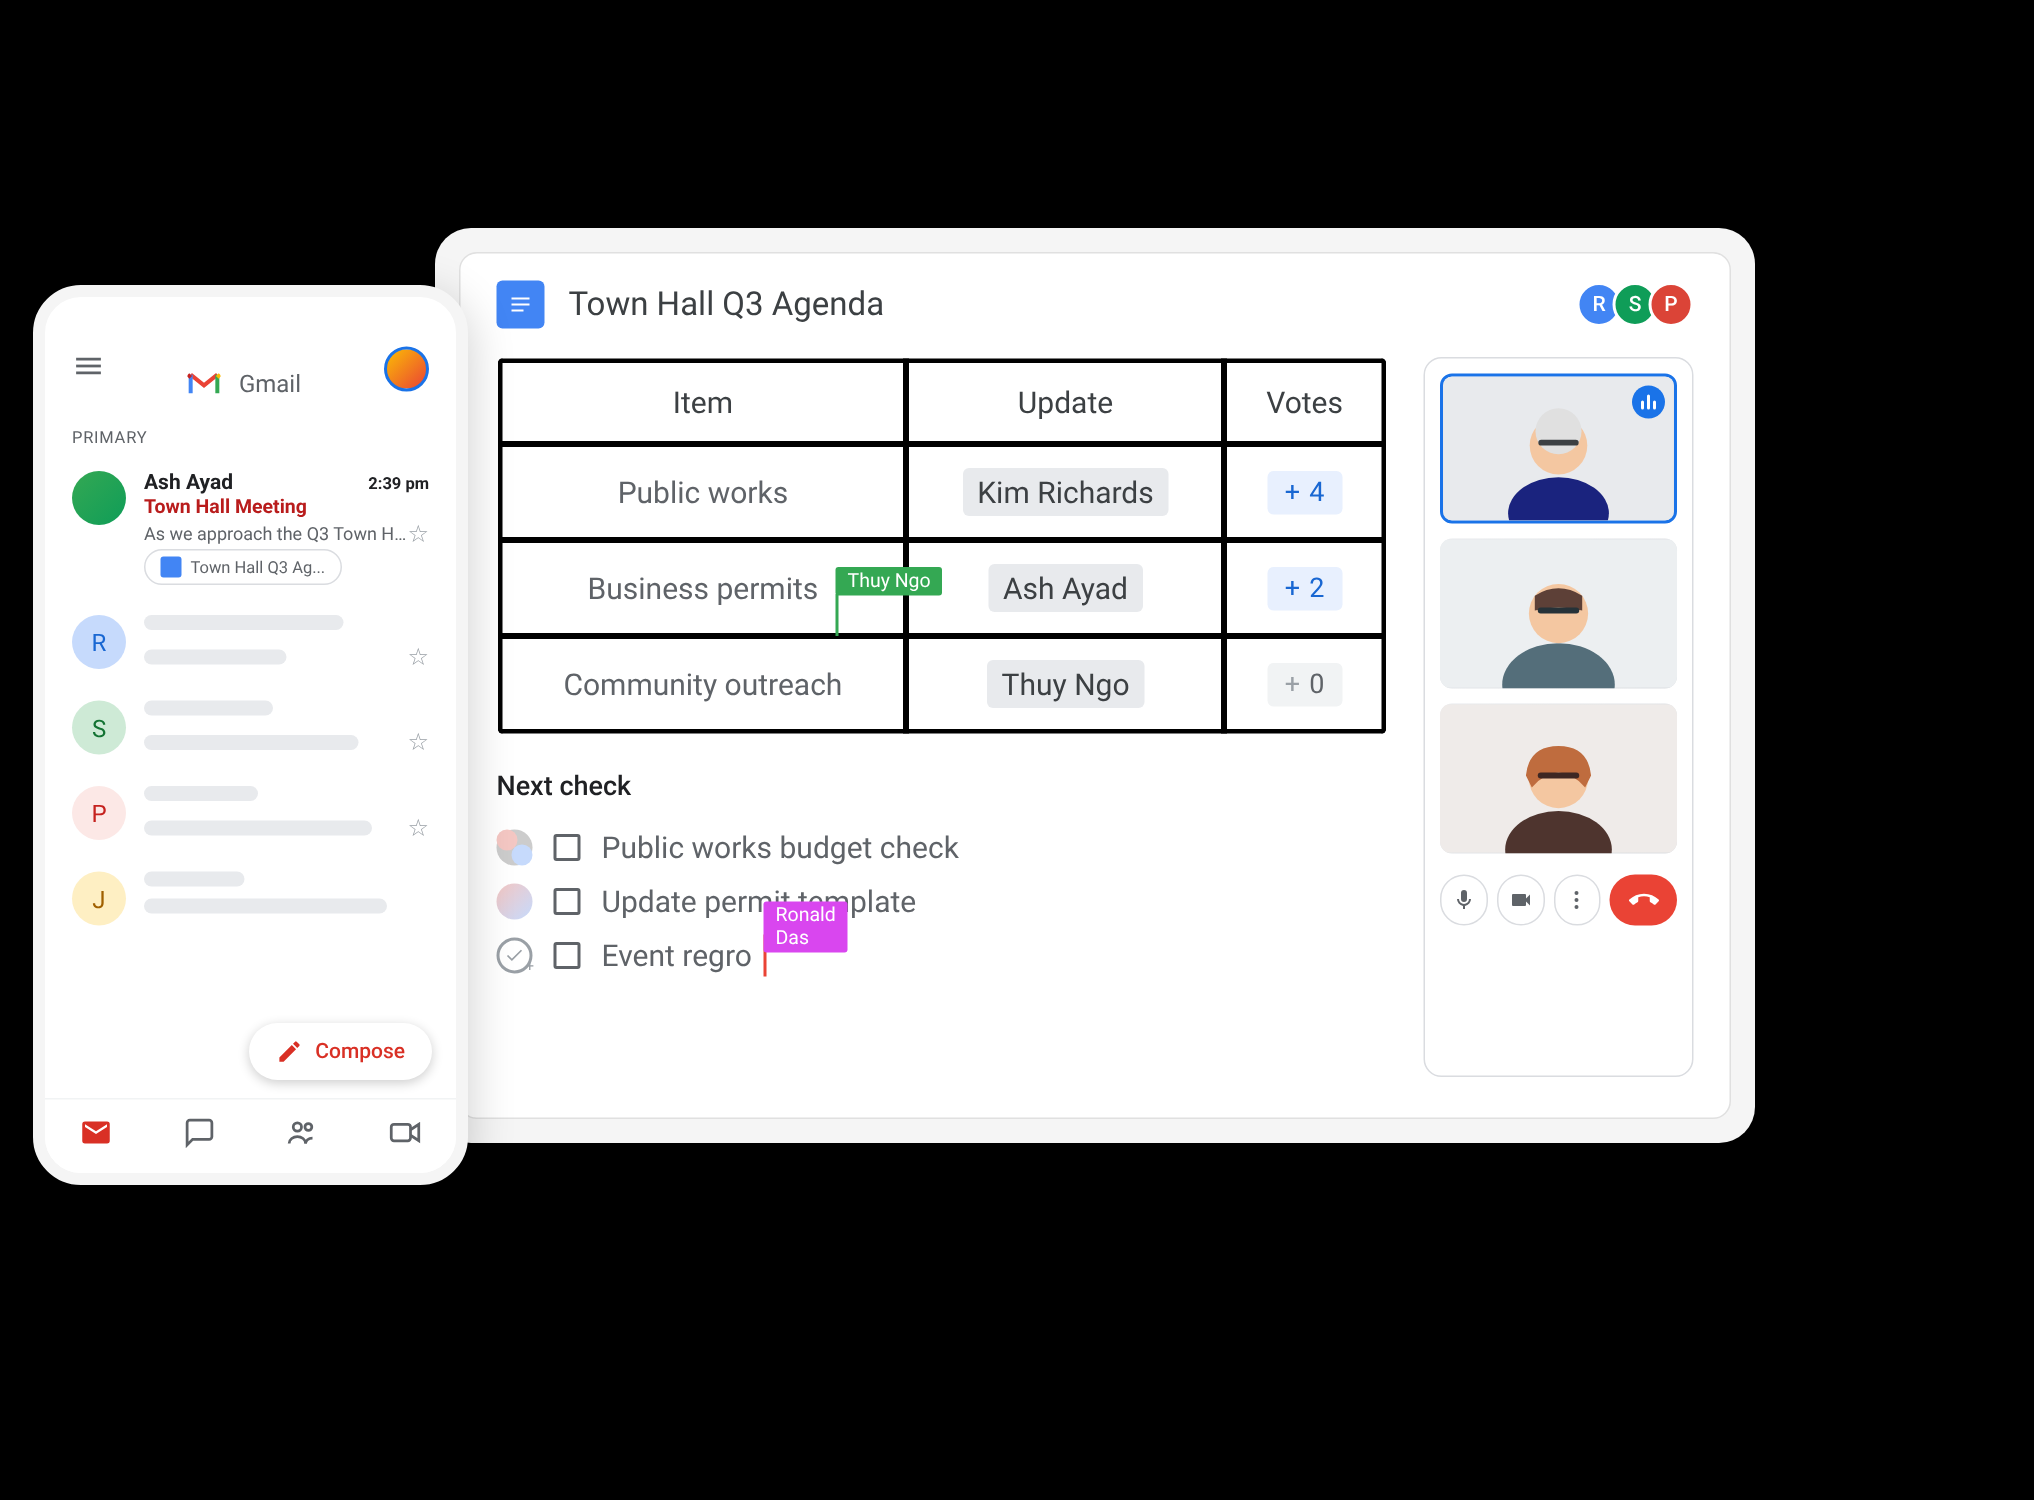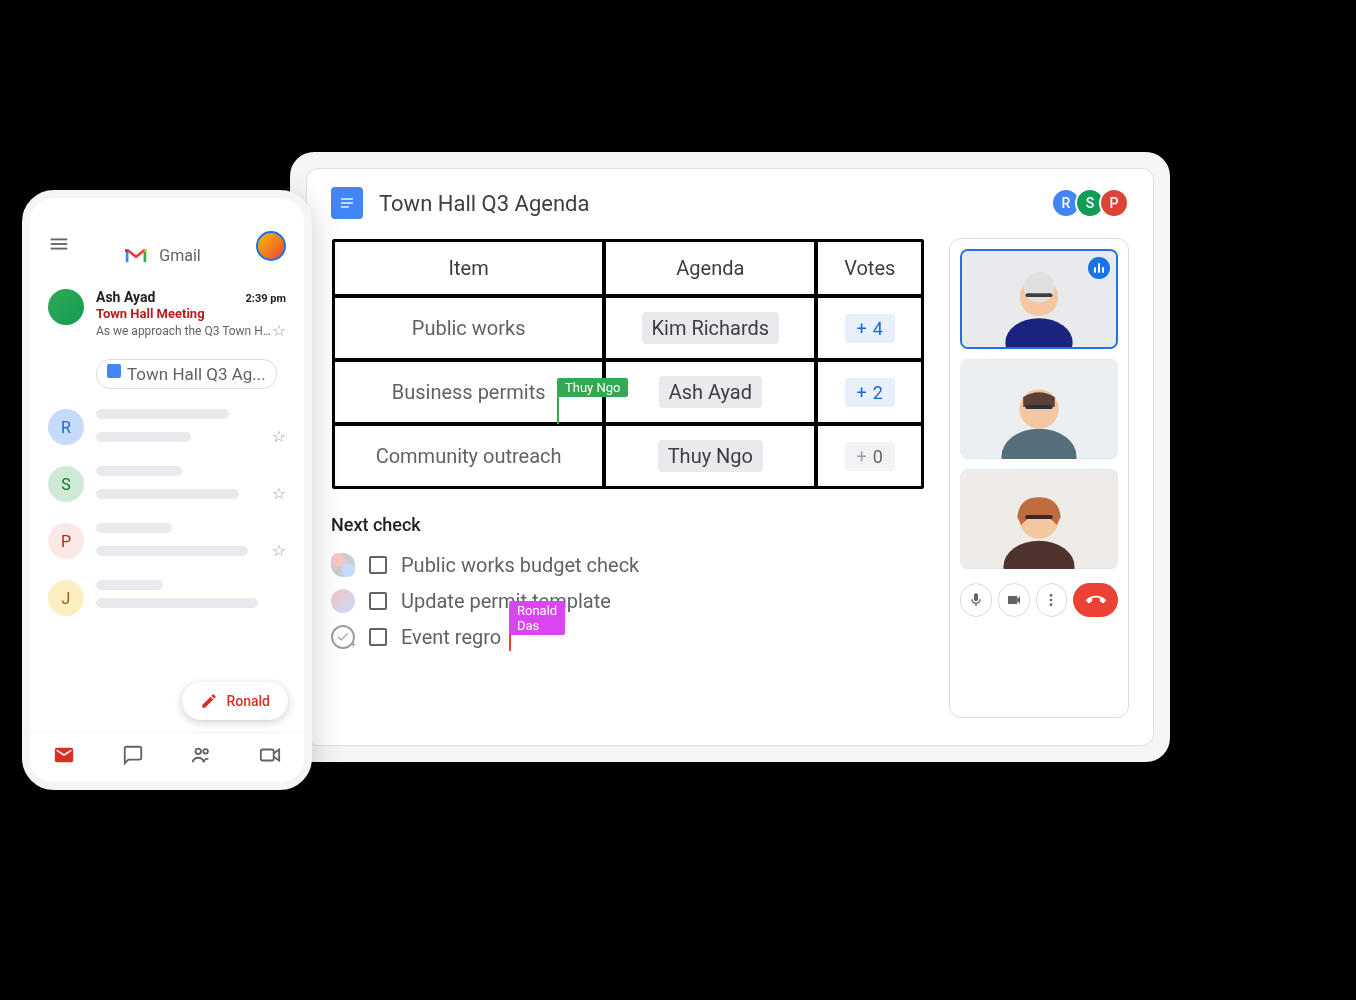--- a/index.html
+++ b/index.html
@@ -215,23 +215,23 @@
     }
     .email-content { flex: 1; min-width: 0; }
     .email-top { display: flex; justify-content: space-between; align-items: baseline; }
     .email-sender { font-size: 14px; font-weight: 700; color: #202124; }
     .email-time { font-size: 11px; font-weight: 700; color: #202124; }
     .email-subject { font-size: 13px; font-weight: 700; color: #b91c1c; margin-top: 1px; }
     .email-preview-row { display: flex; justify-content: space-between; align-items: center; }
     .email-preview { font-size: 12px; color: #5f6368; white-space: nowrap; overflow: hidden; text-overflow: ellipsis; flex: 1; }
     .star-outline { color: #9aa0a6; font-size: 16px; }
     .attachment {
-      margin-top: 19px; display: inline-flex; align-items: flex-start; gap: 6px;
+      margin-top: 1px; display: inline-flex; align-items: center; gap: 6px;
       border: 1px solid #dadce0; border-radius: 14px;
-      padding: 4px 10px; font-size: 17px; color: #5f6368;
+      padding: 4px 10px; font-size: 11px; color: #5f6368;
     }
     .attachment-icon { width: 14px; height: 14px; background: #4285f4; border-radius: 2px; }
     
     .skeleton-line {
       height: 10px; background: #e8eaed; border-radius: 5px;
     }
     
     .compose-fab {
       position: absolute; bottom: 62px; right: 16px;
       background: #fff; border-radius: 24px;
@@ -272,21 +272,21 @@
         <div class="collab-avatar avatar-p">P</div>
       </div>
     </div>
 
     <div class="docs-body">
       <div class="docs-content rel">
         <table class="agenda-table">
           <tbody>
               <tr>
             <th>Item</th>
-            <th>Agenda</th>
+            <th>Update</th>
             <th>Votes</th>
           </tr>
           <tr>
             <td>Public works</td>
             <td><span class="creator-chip">Kim Richards</span></td>
             <td><span class="vote-chip">
                     <span class="vote-plus">+</span>
                     <span>4</span>
                   </span></td>
           </tr>
@@ -425,20 +425,21 @@
         <path d="M2 2 L2 16" stroke="#4285f4" stroke-width="3"></path>
         <path d="M22 2 L22 16" stroke="#34a853" stroke-width="3"></path>
         <path d="M2 2 L0 4" stroke="#c5221f" stroke-width="3"></path>
         <path d="M22 2 L24 4" stroke="#fbbc04" stroke-width="3"></path>
       </svg>
       <span class="gmail-text">Gmail</span>
     </div>
     <div class="profile-pic"></div>
   </div>
 
+  <div class="primary-label">PRIMARY</div>
 
   <div class="email-item">
     <div class="email-avatar" style="background: linear-gradient(135deg,#34a853,#0f9d58);"></div>
     <div class="email-content">
       <div class="email-top">
         <div class="email-sender">Ash Ayad</div>
         <div class="email-time">2:39 pm</div>
       </div>
       <div class="email-subject">Town Hall Meeting</div>
       <div class="email-preview-row">
@@ -487,21 +488,21 @@
     <div class="email-content">
       <div class="skeleton-line" style="width:35%;margin-bottom:8px;"></div>
       <div class="skeleton-line" style="width:85%;"></div>
     </div>
   </div>
 
   <div class="compose-fab">
     <svg width="18" height="18" viewBox="0 0 24 24" fill="currentColor">
         <path d="M3 17.25V21h3.75L17.81 9.94l-3.75-3.75L3 17.25zM20.71 7.04a1 1 0 000-1.41l-2.34-2.34a1 1 0 00-1.41 0l-1.83 1.83 3.75 3.75 1.83-1.83z"></path>
       </svg>
-    <span>Ronald</span>
+    <span>Compose</span>
   </div>
 
   <div class="phone-nav">
     <div class="nav-icon active">
       <svg width="22" height="22" viewBox="0 0 24 24" fill="currentColor">
           <path d="M20 4H4a2 2 0 00-2 2v12a2 2 0 002 2h16a2 2 0 002-2V6a2 2 0 00-2-2zm0 4l-8 5-8-5V6l8 5 8-5v2z"></path>
         </svg>
     </div>
     <div class="nav-icon">
       <svg width="22" height="22" viewBox="0 0 24 24" fill="none" stroke="currentColor" stroke-width="2">

